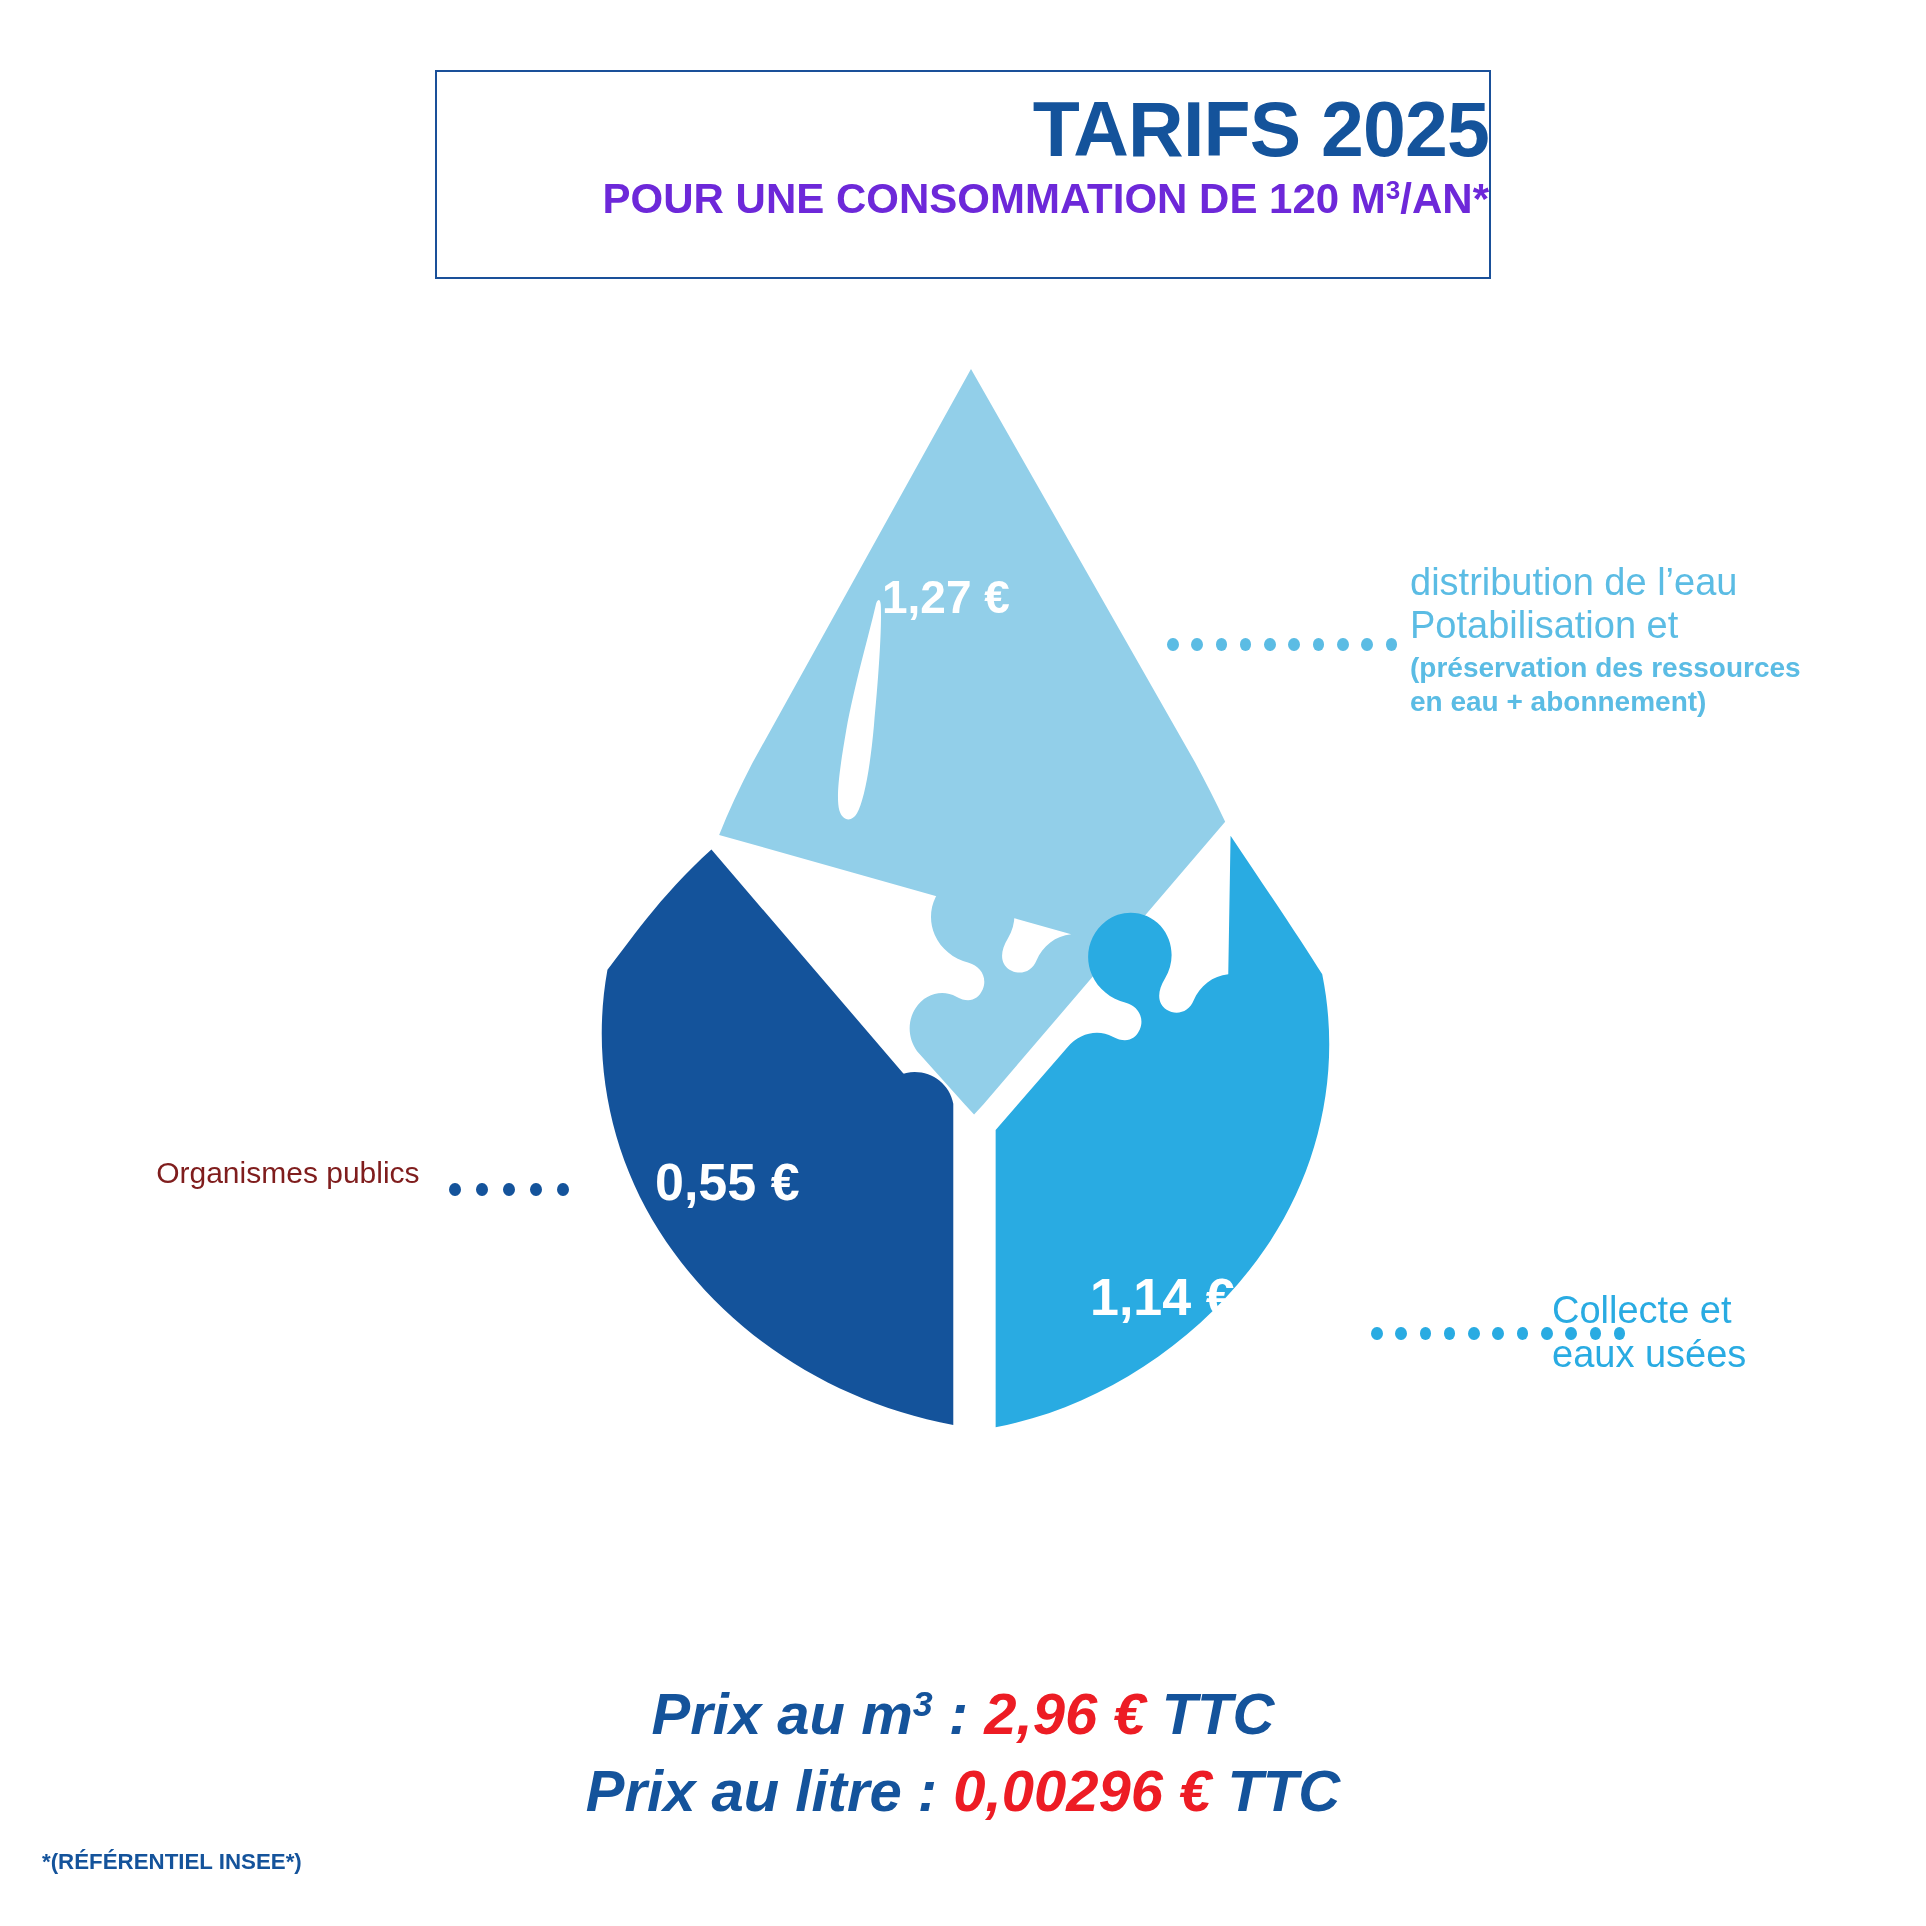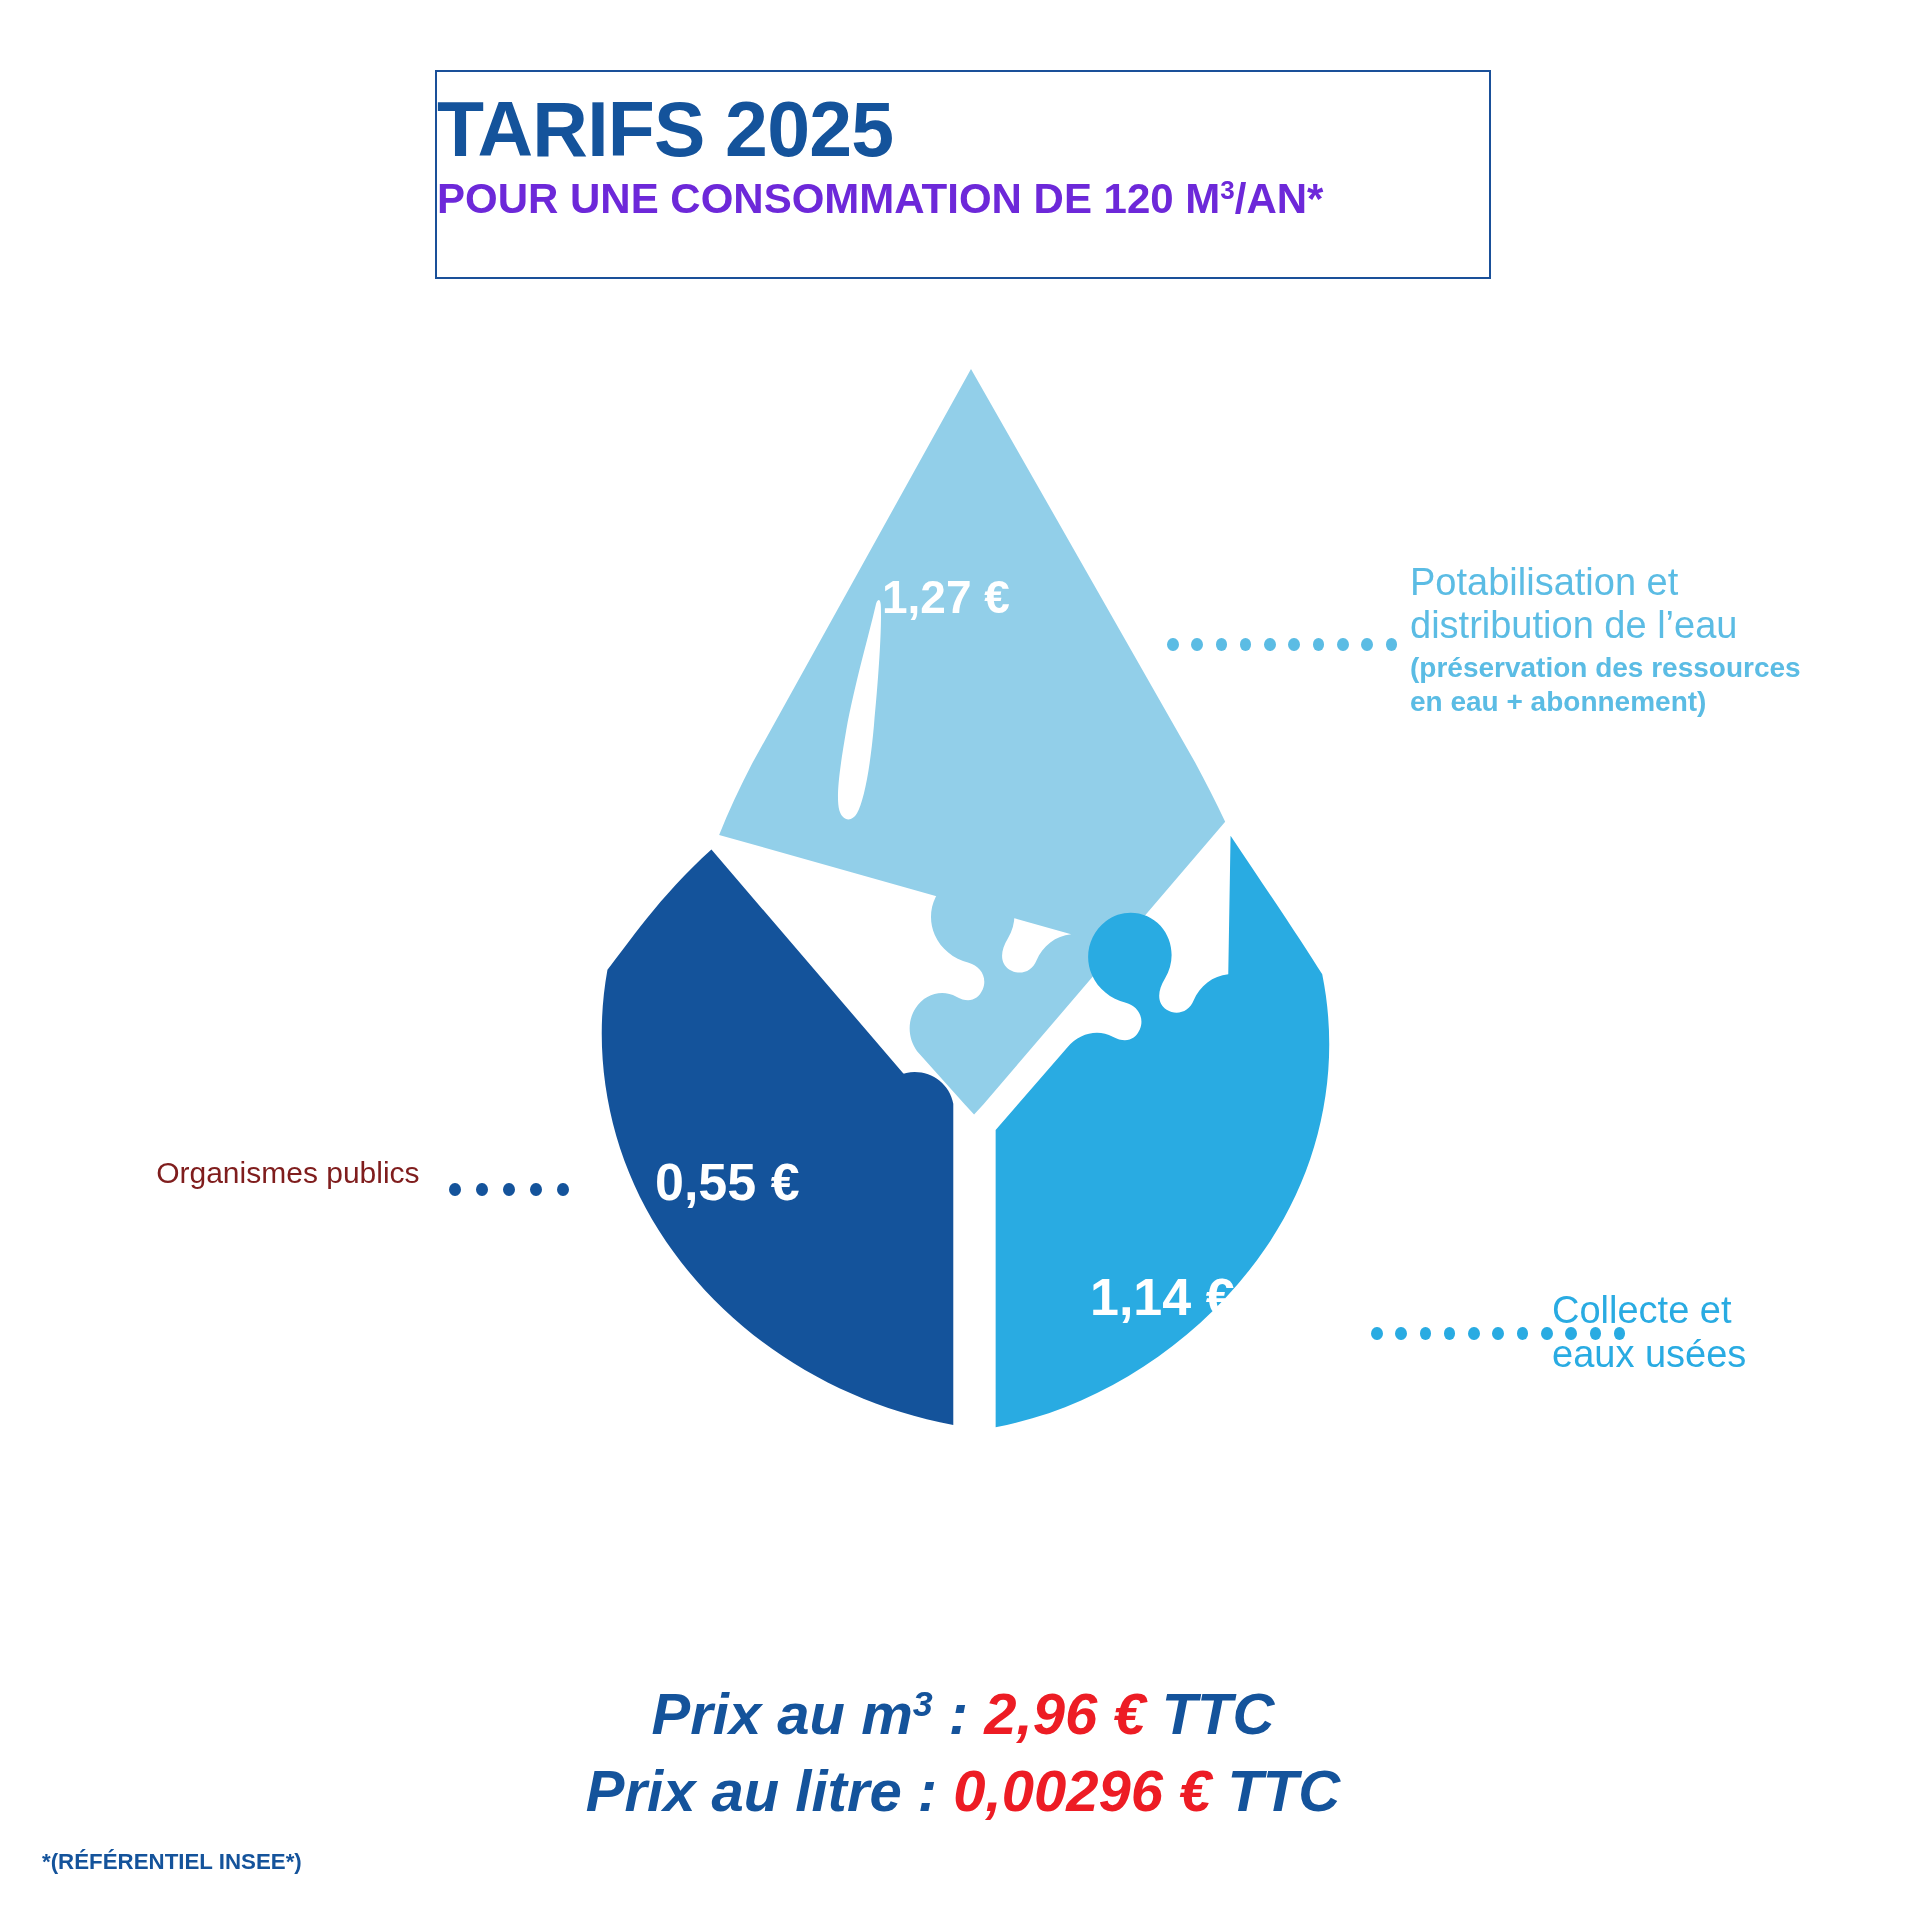--- a/index.html
+++ b/index.html
@@ -13,21 +13,21 @@
 
   
   #header-box{
     position:absolute;
     left:435px; top:70px;
     width:1056px; height:209px;
     border:2.7px solid #1A5099;
     box-sizing:border-box;
     display:flex;
     flex-direction:column;
-    align-items:flex-start;
+    align-items:flex-end;
     justify-content:flex-start;
     padding-top:18.5px;
   }
   #title-main{
     font-size:77px;
     font-weight:bold;
     color:#14539B;
     letter-spacing:-0.8px;
     line-height:1.0;
     white-space:nowrap;
@@ -249,22 +249,22 @@
 
 <div class="leader" id="leader-organismes">
   <span></span>
   <span></span>
   <span></span>
   <span></span>
   <span></span>
 </div>
 
 <div class="legend" id="legend-potable">
+  <div class="l-title">distribution de l’eau</div>
   <div class="l-title">Potabilisation et</div>
-  <div class="l-title">distribution de l’eau</div>
   <div class="l-sub">(préservation des ressources</div>
   <div class="l-sub" style="margin-top:0">en eau + abonnement)</div>
 </div>
 
 <div class="legend" id="legend-collecte">
   <div class="l-title">Collecte et</div>
   <div class="l-title">eaux usées</div>
 </div>
 
 <div class="legend" id="legend-organismes">

